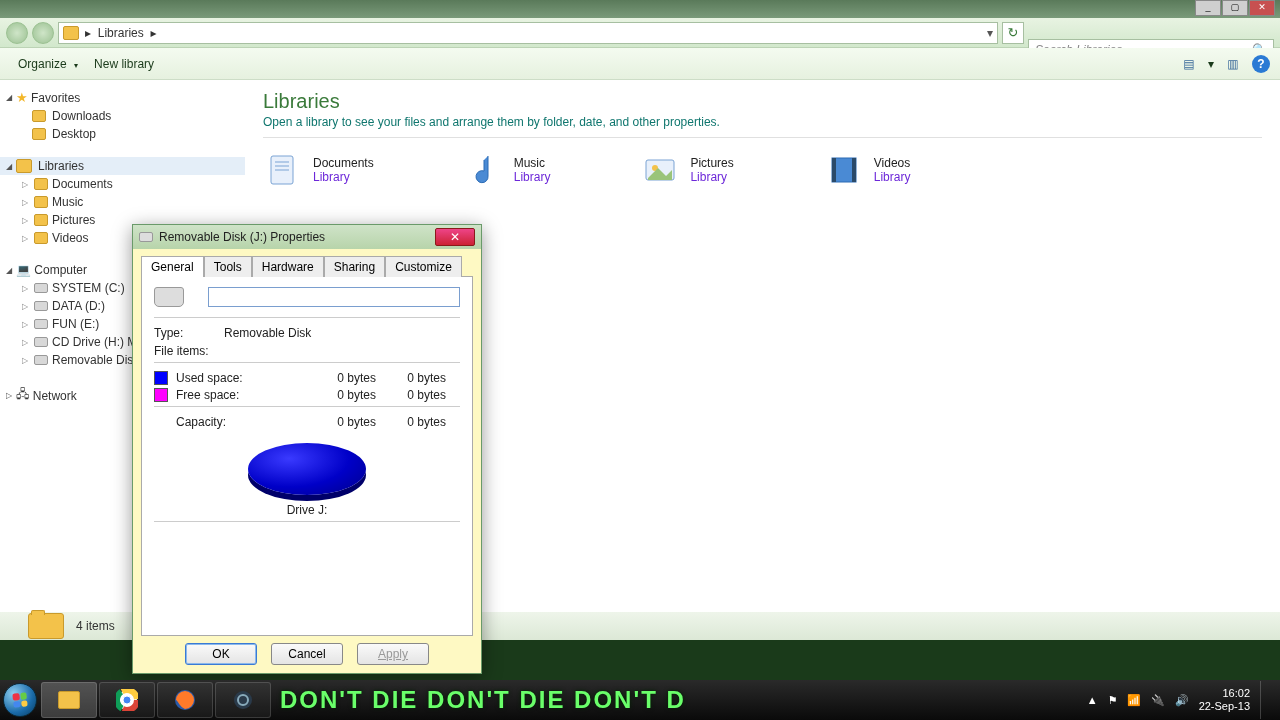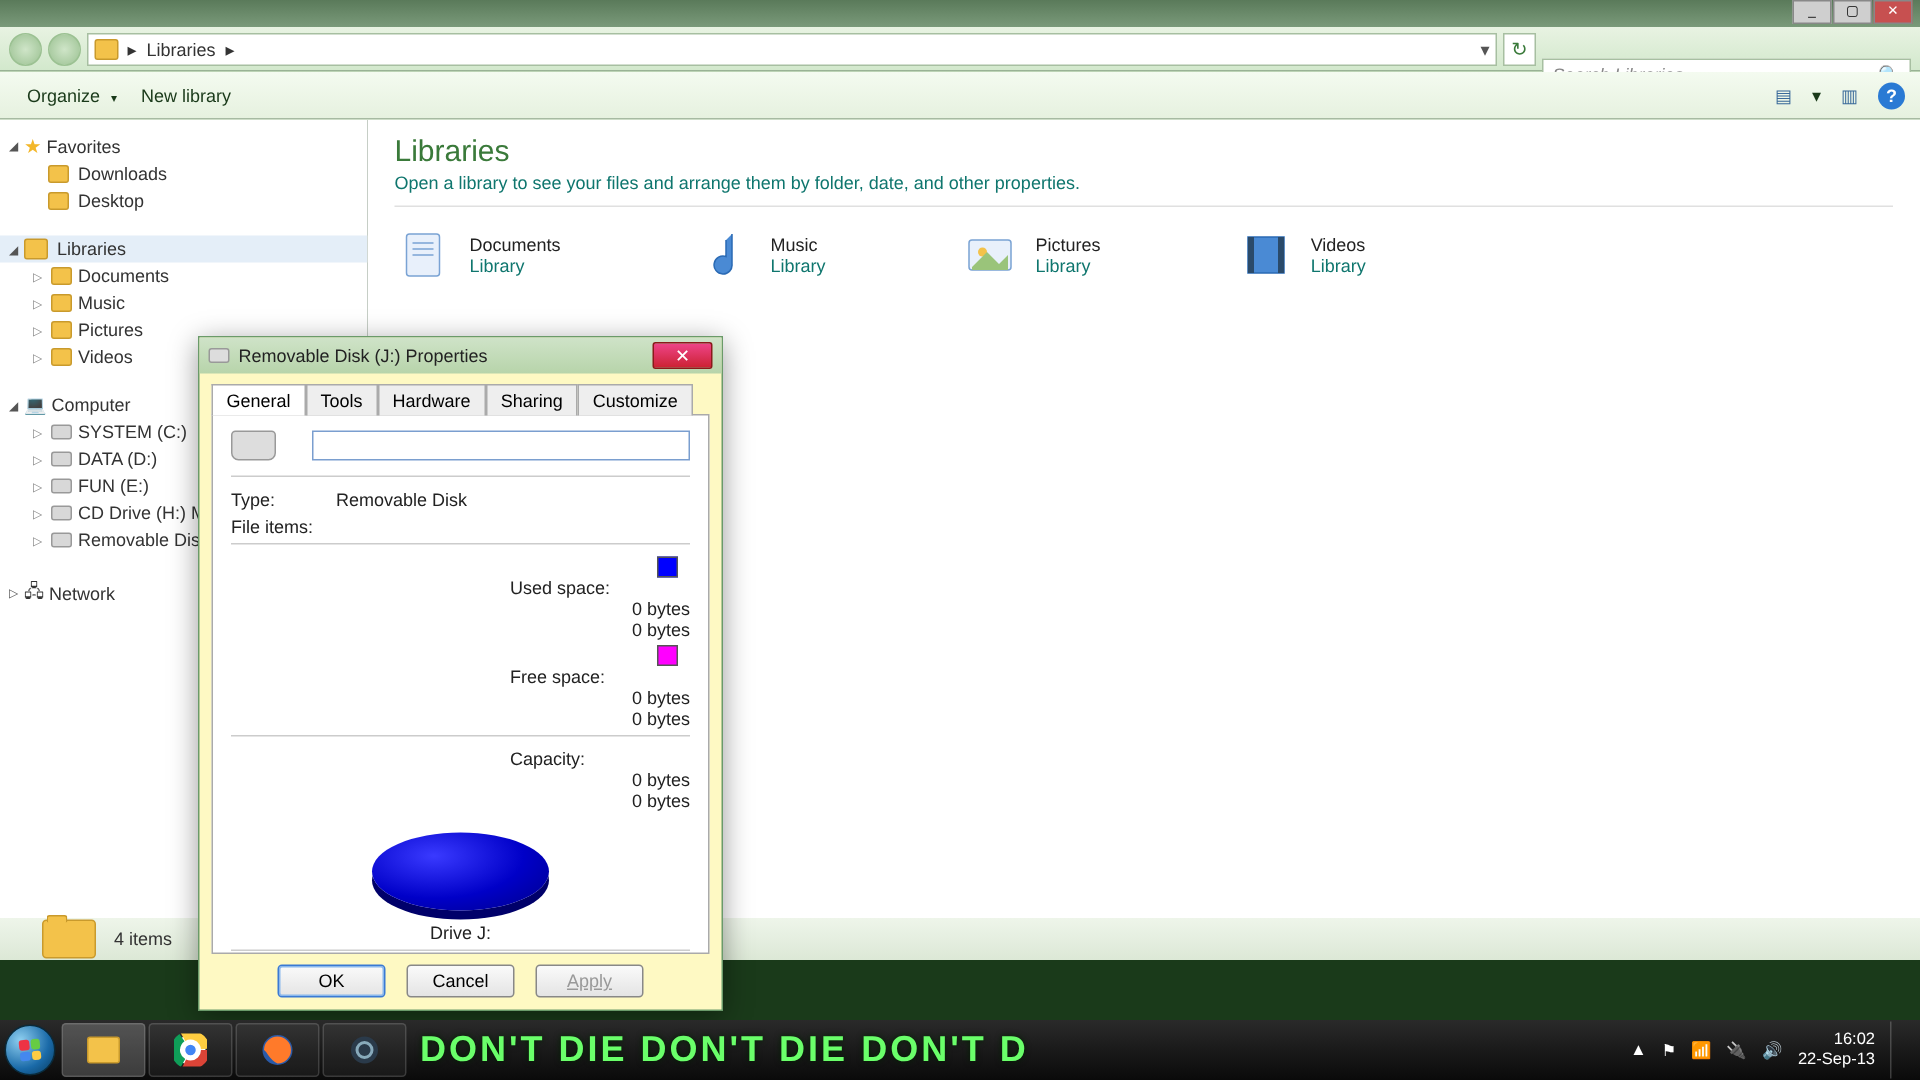--- a/index.html
+++ b/index.html
@@ -47,21 +47,21 @@
   
   .mainpane{ position:absolute; top:80px; left:245px; right:0; bottom:68px; background:#fff; padding:10px 18px;}
   .mainpane h1{font-size:20px;font-weight:normal;color:#3a7a3a;}
   .mainpane .sub{font-size:12px;color:#0f766e;margin-top:2px;}
   .mainpane .divider{border-top:1px solid #e0e0e0;margin-top:8px;}
   .libraries{display:flex;margin-top:12px;gap:90px;}
   .libitem{display:flex;gap:10px;align-items:center;}
   .libicon{width:40px;height:40px;display:flex;align-items:center;justify-content:center;}
   .libicon svg{width:40px;height:40px;}
   .libitem .name{font-size:12px;color:#222;}
-  .libitem .type{font-size:12px;color:#0f766e;}
+  .libitem .type{font-size:12px;color:#6d28d9;}
 
   
   .statusbar{position:absolute;left:0;right:0;bottom:40px;height:28px;background:linear-gradient(#eef5ea,#dce8d6);display:flex;align-items:center;padding:0 28px;gap:12px;font-size:12px;color:#333;}
   .statusbar .bigfolder{width:36px;height:26px;background:#f3c24a;border:1px solid #c99a2c;border-radius:3px;position:relative;}
   .statusbar .bigfolder::before{content:"";position:absolute;top:-4px;left:2px;width:12px;height:4px;background:#f3c24a;border:1px solid #c99a2c;border-bottom:none;border-radius:2px 2px 0 0;}
 
   
   .taskbar{position:absolute;left:0;right:0;bottom:0;height:40px;background:linear-gradient(#2a2a2a,#0a0a0a);display:flex;align-items:center;}
   .startorb{width:40px;height:40px;display:flex;align-items:center;justify-content:center;}
   .startorb .orb{width:34px;height:34px;border-radius:50%;background:radial-gradient(circle at 30% 30%,#8ecff0,#1a6aa8 60%,#083a5c);border:1px solid #0a2a3a;position:relative;}
@@ -83,21 +83,21 @@
   .tab{padding:3px 9px;border:1px solid #aaa;border-bottom:none;background:#eee;position:relative;top:1px;}
   .tab.active{background:#fff;z-index:2;}
   .tabbody{margin:0 8px 8px 8px;background:#fff;border:1px solid #aaa;height:360px;padding:10px 12px;font-size:12px;color:#222;}
   .tb-row{display:flex;align-items:center;margin-bottom:10px;}
   .driveglyph{width:30px;height:20px;background:#ddd;border:1px solid #999;border-radius:3px 3px 5px 5px;margin-right:24px;}
   .nameinput{flex:1;height:20px;border:1px solid #7a9ecf;padding:0 4px;}
   .tbhr{border-top:1px solid #ccc;margin:4px 0 8px 0;}
   .kv{display:flex;margin:4px 0;}
   .kv .k{width:70px;}
   .spacegrid{margin-top:6px;}
-  .sgrow{display:flex;align-items:flex-end;margin:3px 0;flex-direction:column;}
+  .sgrow{display:flex;align-items:flex-start;margin:3px 0;}
   .swatch{width:14px;height:14px;margin-right:8px;border:1px solid #555;}
   .sgrow .lab{width:120px;}
   .sgrow .b1{width:80px;text-align:right;}
   .sgrow .b2{width:70px;text-align:right;}
   .pie{width:118px;height:52px;margin:14px auto 4px auto;border-radius:50%;background:radial-gradient(ellipse at 35% 30%,#3a3aff,#0000c8 55%,#000088);box-shadow:0 6px 0 #00006a;}
   .drlabel{text-align:center;margin-top:8px;}
   .dlg-buttons{position:absolute;left:0;right:0;bottom:8px;display:flex;justify-content:center;gap:14px;}
   .dlg-buttons button{width:72px;height:22px;font-size:12px;border:1px solid #888;background:linear-gradient(#fafafa,#e4e4e4);border-radius:3px;}
   .dlg-buttons button.default{border:1px solid #3a7ad4;box-shadow:0 0 0 1px #8ab8ec inset;}
   .dlg-buttons button:disabled{color:#999;text-decoration:underline;}

